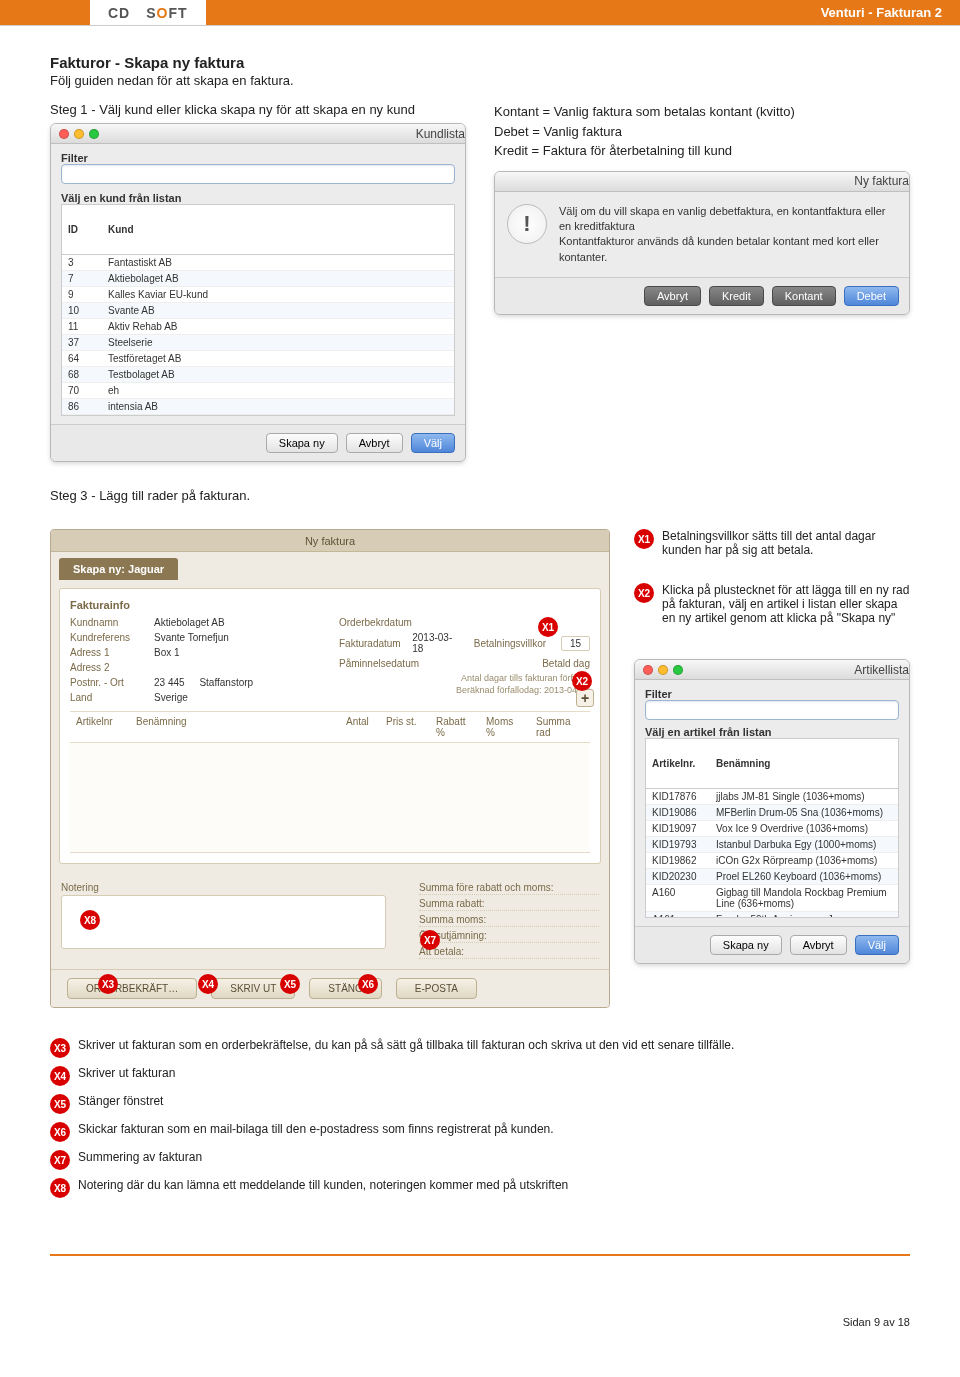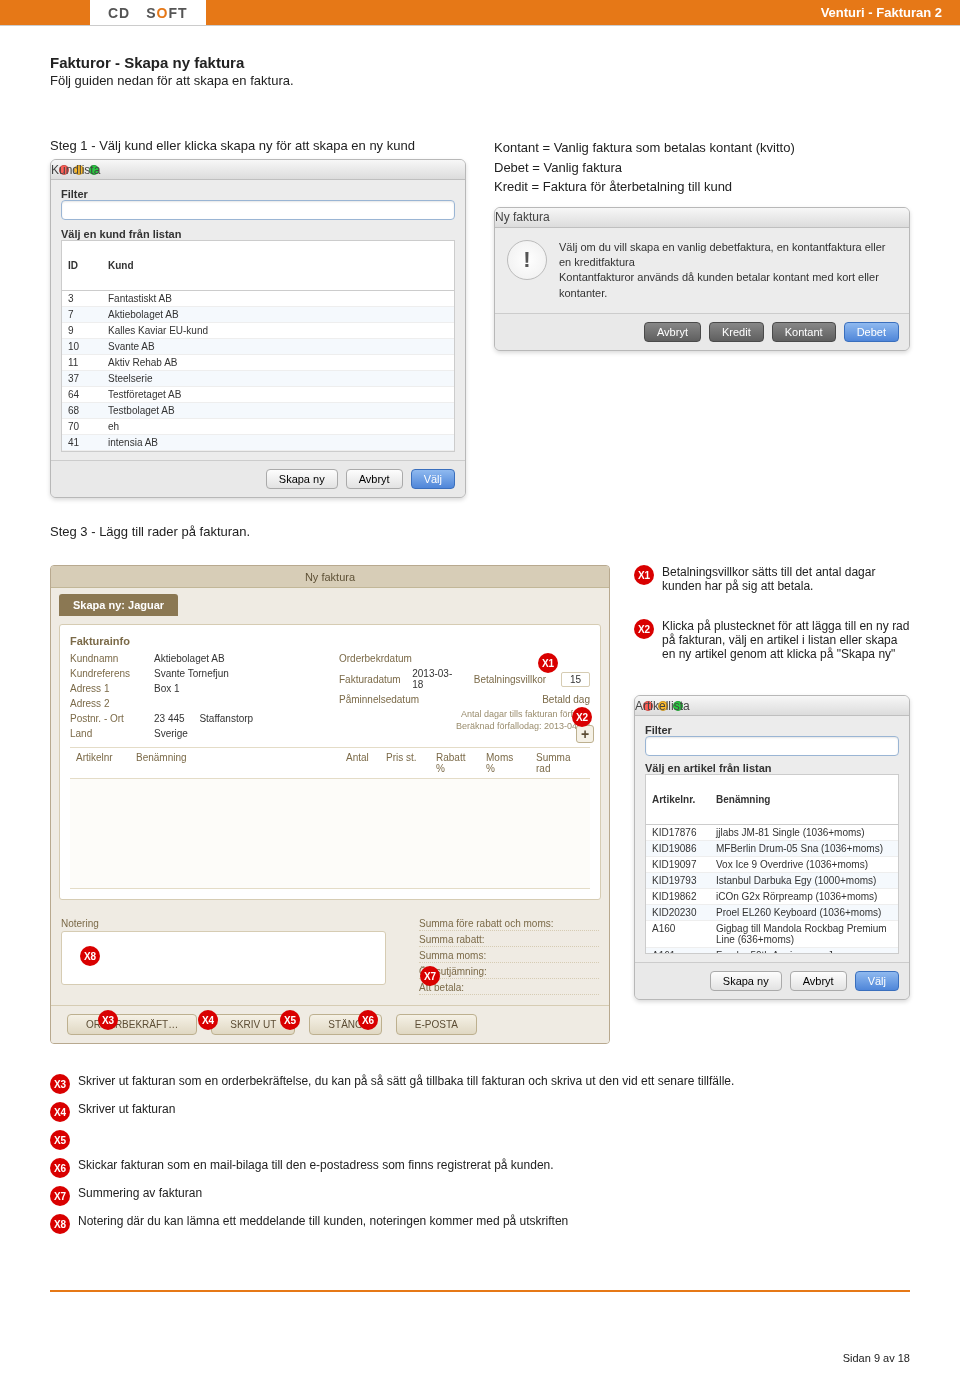--- a/index.html
+++ b/index.html
@@ -39,21 +39,21 @@
     justify-content: flex-end;
     padding-right: 18px;
     color: #fff;
     font-weight: bold;
     font-size: 13px;
   }
   .page { padding: 28px 50px 40px 50px; }
   h2.section-title { font-size: 15px; margin: 0 0 2px 0; font-weight: bold; }
   .subtitle { font-size: 13px; margin-bottom: 14px; }
   .two-col { display: flex; gap: 28px; }
-  .col { flex: 1; margin-top: 36px; }
+  .col { flex: 1; }
   .step-head { font-size: 13px; margin-bottom: 6px; }
 
   
   .mac-window {
     background: #ececec;
     border: 1px solid #b8b8b8;
     border-radius: 6px;
     box-shadow: 0 2px 4px rgba(0,0,0,0.15);
     overflow: hidden;
     font-size: 11px;
@@ -64,21 +64,21 @@
     border-bottom: 1px solid #bfbfbf;
     height: 20px;
     display: flex;
     align-items: center;
     padding: 0 8px;
     position: relative;
   }
   .traffic { display: flex; gap: 5px; }
   .traffic span { width: 10px; height: 10px; border-radius: 50%; display: inline-block; border: 1px solid rgba(0,0,0,0.2); }
   .tl-r { background:#ff5f57; } .tl-y{background:#febc2e;} .tl-g{background:#28c840;}
-  .mac-title { position:absolute; left:0; right:0; text-align:left; font-size:12px; color:#444; pointer-events:none;}
+  .mac-title { position:absolute; left:0; right:0; text-align:right; font-size:12px; color:#444; pointer-events:none;}
   .mac-body { padding:8px 10px; }
   .field-label { font-size:11px; color:#333; font-weight:bold; }
   .mac-input {
     width: 100%;
     height: 20px;
     border: 1px solid #9ab5d4;
     border-radius: 4px;
     background:#fff;
     box-shadow: inset 0 1px 2px rgba(0,0,0,0.1);
     padding: 0 6px;
@@ -258,21 +258,21 @@
               </div>
               <div class="list-row">
                 <div class="col-id">68</div>
                 <div class="col-kund">Testbolaget AB</div>
               </div>
               <div class="list-row">
                 <div class="col-id">70</div>
                 <div class="col-kund">eh</div>
               </div>
               <div class="list-row">
-                <div class="col-id">41</div>
+                <div class="col-id">86</div>
                 <div class="col-kund">intensia AB</div>
               </div>
             </div>
         </div>
         <div class="mac-footer">
           <button class="mac-btn">Skapa ny</button>
           <button class="mac-btn">Avbryt</button>
           <button class="mac-btn primary">Välj</button>
         </div>
       </div>
@@ -497,20 +497,21 @@
     <div class="callout-row">
         <span class="badge">X3</span>
         <div class="text">Skriver ut fakturan som en orderbekräftelse, du kan på så sätt gå tillbaka till fakturan och skriva ut den vid ett senare tillfälle.</div>
       </div>
     <div class="callout-row">
         <span class="badge">X4</span>
         <div class="text">Skriver ut fakturan</div>
       </div>
     <div class="callout-row">
         <span class="badge">X5</span>
+        <div class="text">Stänger fönstret</div>
       </div>
     <div class="callout-row">
         <span class="badge">X6</span>
         <div class="text">Skickar fakturan som en mail-bilaga till den e-postadress som finns registrerat på kunden.</div>
       </div>
     <div class="callout-row">
         <span class="badge">X7</span>
         <div class="text">Summering av fakturan</div>
       </div>
     <div class="callout-row">

